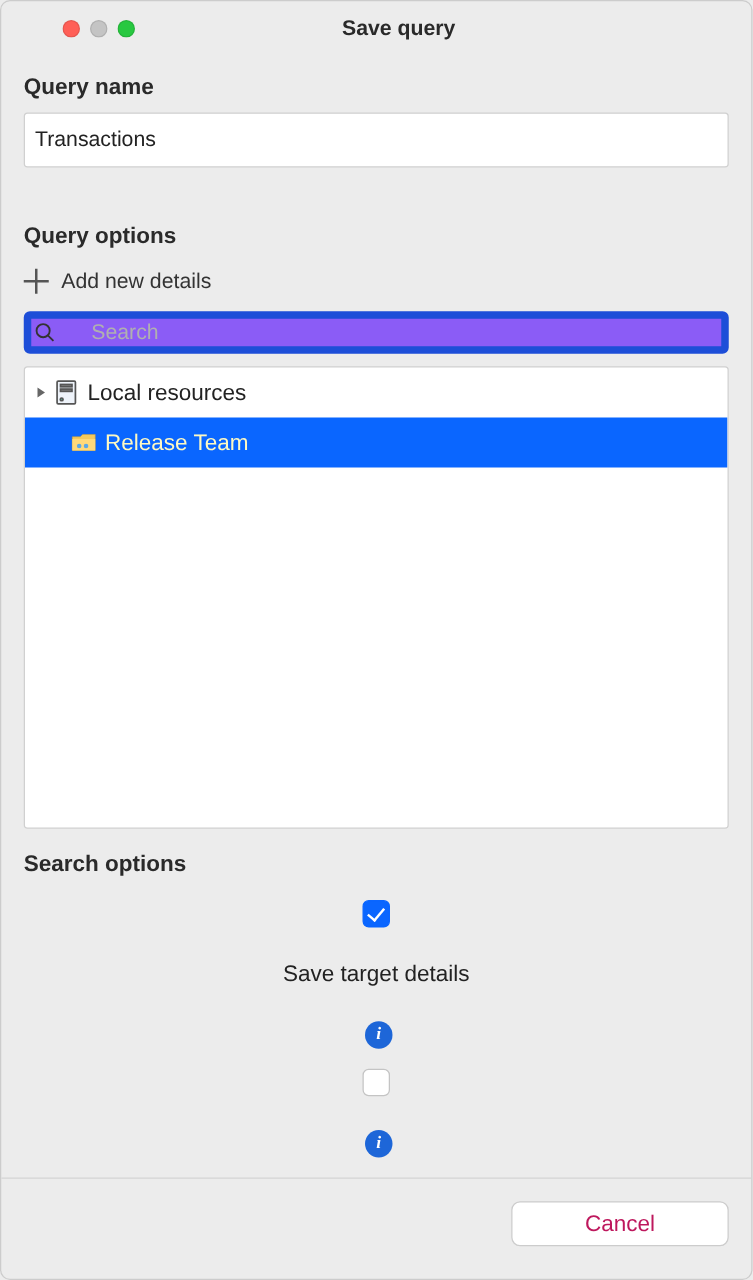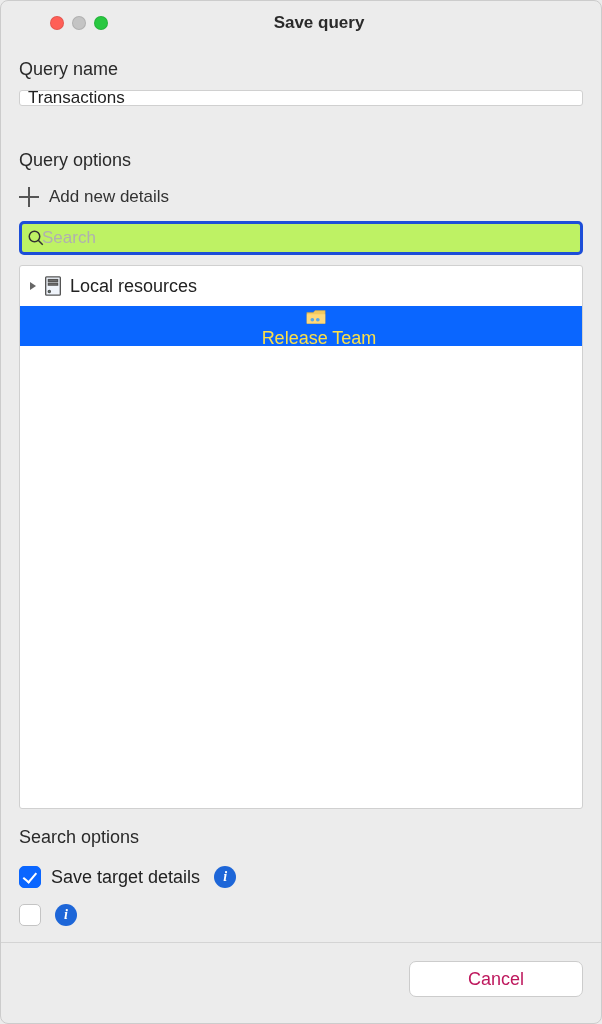--- a/index.html
+++ b/index.html
@@ -49,28 +49,28 @@
       color: #2a2a2a;
       pointer-events: none;
     }
     .content {
       flex: 1;
       display: flex;
       flex-direction: column;
       padding: 14px 18px 0 18px;
     }
     .section-label {
-      font-weight: 400;
+      font-weight: 700;
       font-size: 18px;
       color: #2a2a2a;
       margin-bottom: 10px;
     }
     .text-input {
       width: 100%;
-      height: 16px;
+      height: 44px;
       background: #fff;
       border: 1px solid #d0d0d0;
       border-radius: 3px;
       padding: 0 8px;
       font-size: 17px;
       color: #222;
       outline: none;
     }
     .spacer-1 { height: 44px; }
     .add-folder-row {
@@ -110,24 +110,24 @@
       left: 8px;
       top: 50%;
       transform: translateY(-50%);
       width: 18px;
       height: 18px;
       pointer-events: none;
     }
     .search-input {
       width: 100%;
       height: 34px;
-      background: #bef264;
-      border: 3px solid #1d4ed8;
+      background: #8b5cf6;
+      border: 6px solid #1d4ed8;
       border-radius: 5px;
-      padding: 0 8px 0 20px;
+      padding: 0 8px 0 48px;
       font-size: 17px;
       outline: none;
       color: #222;
     }
     .search-input::placeholder { color: #b0b0b0; }
     .tree {
       flex: 1;
       background: #fff;
       border: 1px solid #d0d0d0;
       border-radius: 3px;
@@ -136,41 +136,42 @@
     }
     .tree-row {
       display: flex;
       align-items: center;
       height: 40px;
       font-size: 18px;
       cursor: pointer;
     }
     .tree-row.root { padding-left: 4px; color: #222; }
     .tree-row.child { padding-left: 36px; }
-    .tree-row.selected { background: #0a66ff; color: #fde047; flex-direction: column; }
+    .tree-row.selected { background: #0a66ff; color: #fef9c3; }
     .disclosure {
       width: 18px;
       text-align: center;
       font-size: 14px;
       color: #666;
     }
     .tree-icon {
       width: 22px;
       height: 22px;
       margin-right: 6px;
       flex-shrink: 0;
     }
     .options-section {
       padding-bottom: 8px;
     }
     .option-row {
       display: flex;
       align-items: center;
-      gap: 10px;
+      gap: 27px;
       padding: 8px 0;
+      flex-direction: column;
     }
     .checkbox {
       width: 22px;
       height: 22px;
       border-radius: 5px;
       border: 1px solid #c4c4c4;
       background: #fff;
       display: flex;
       align-items: center;
       justify-content: center;

